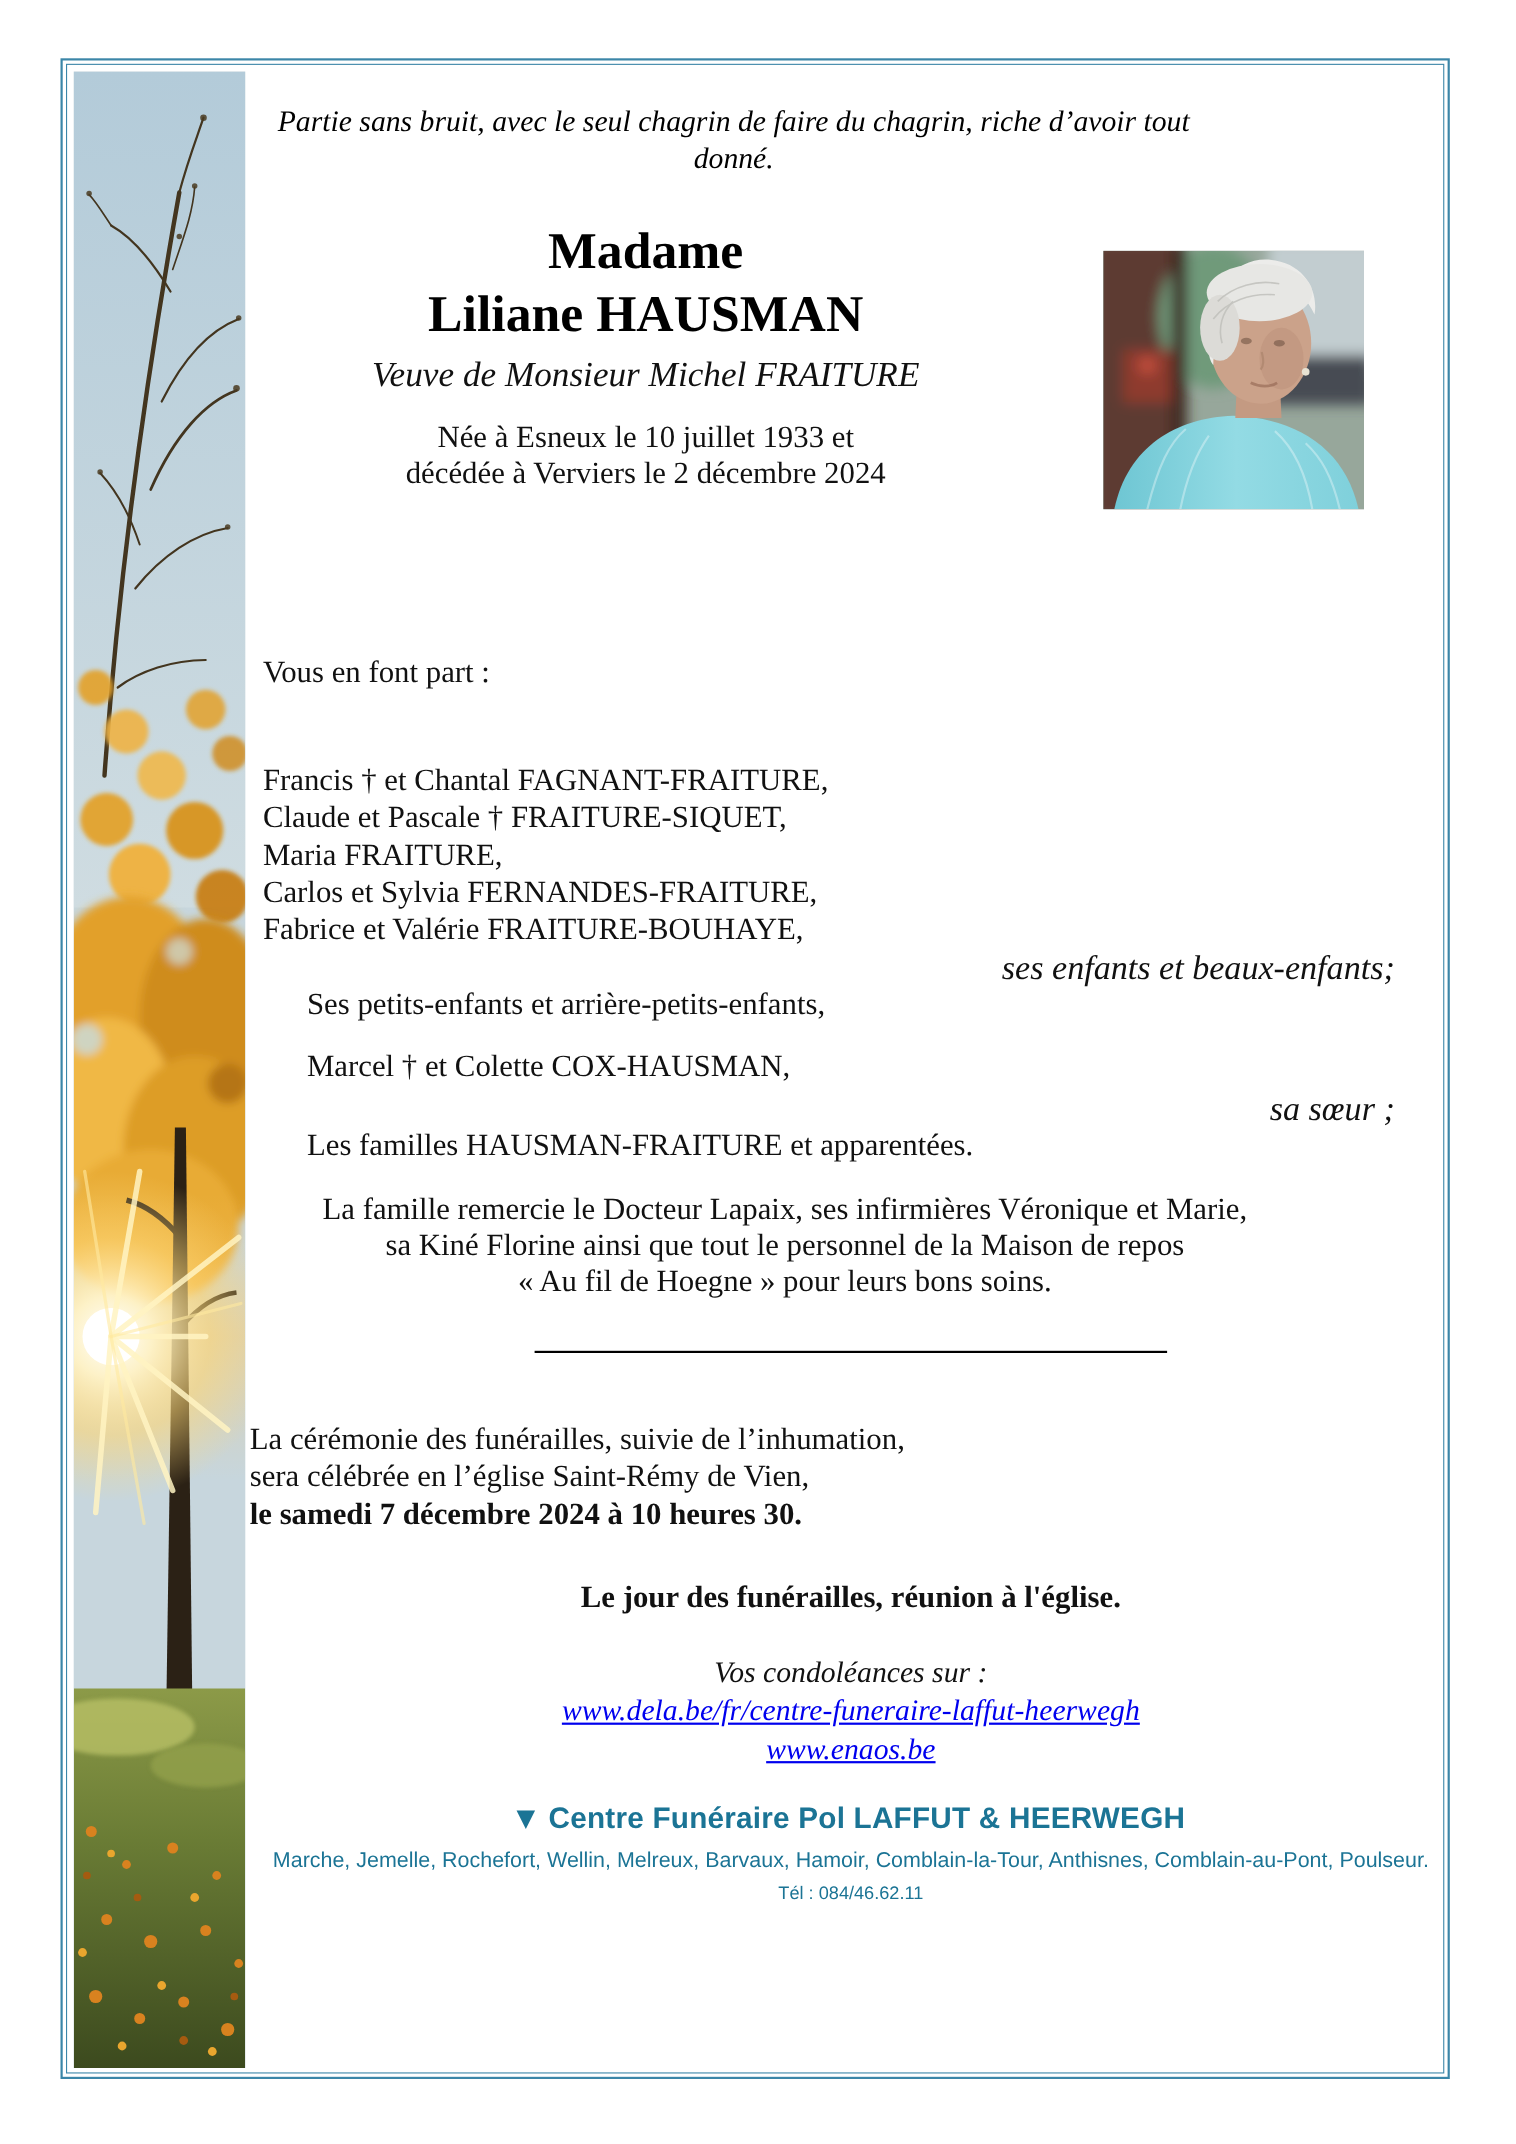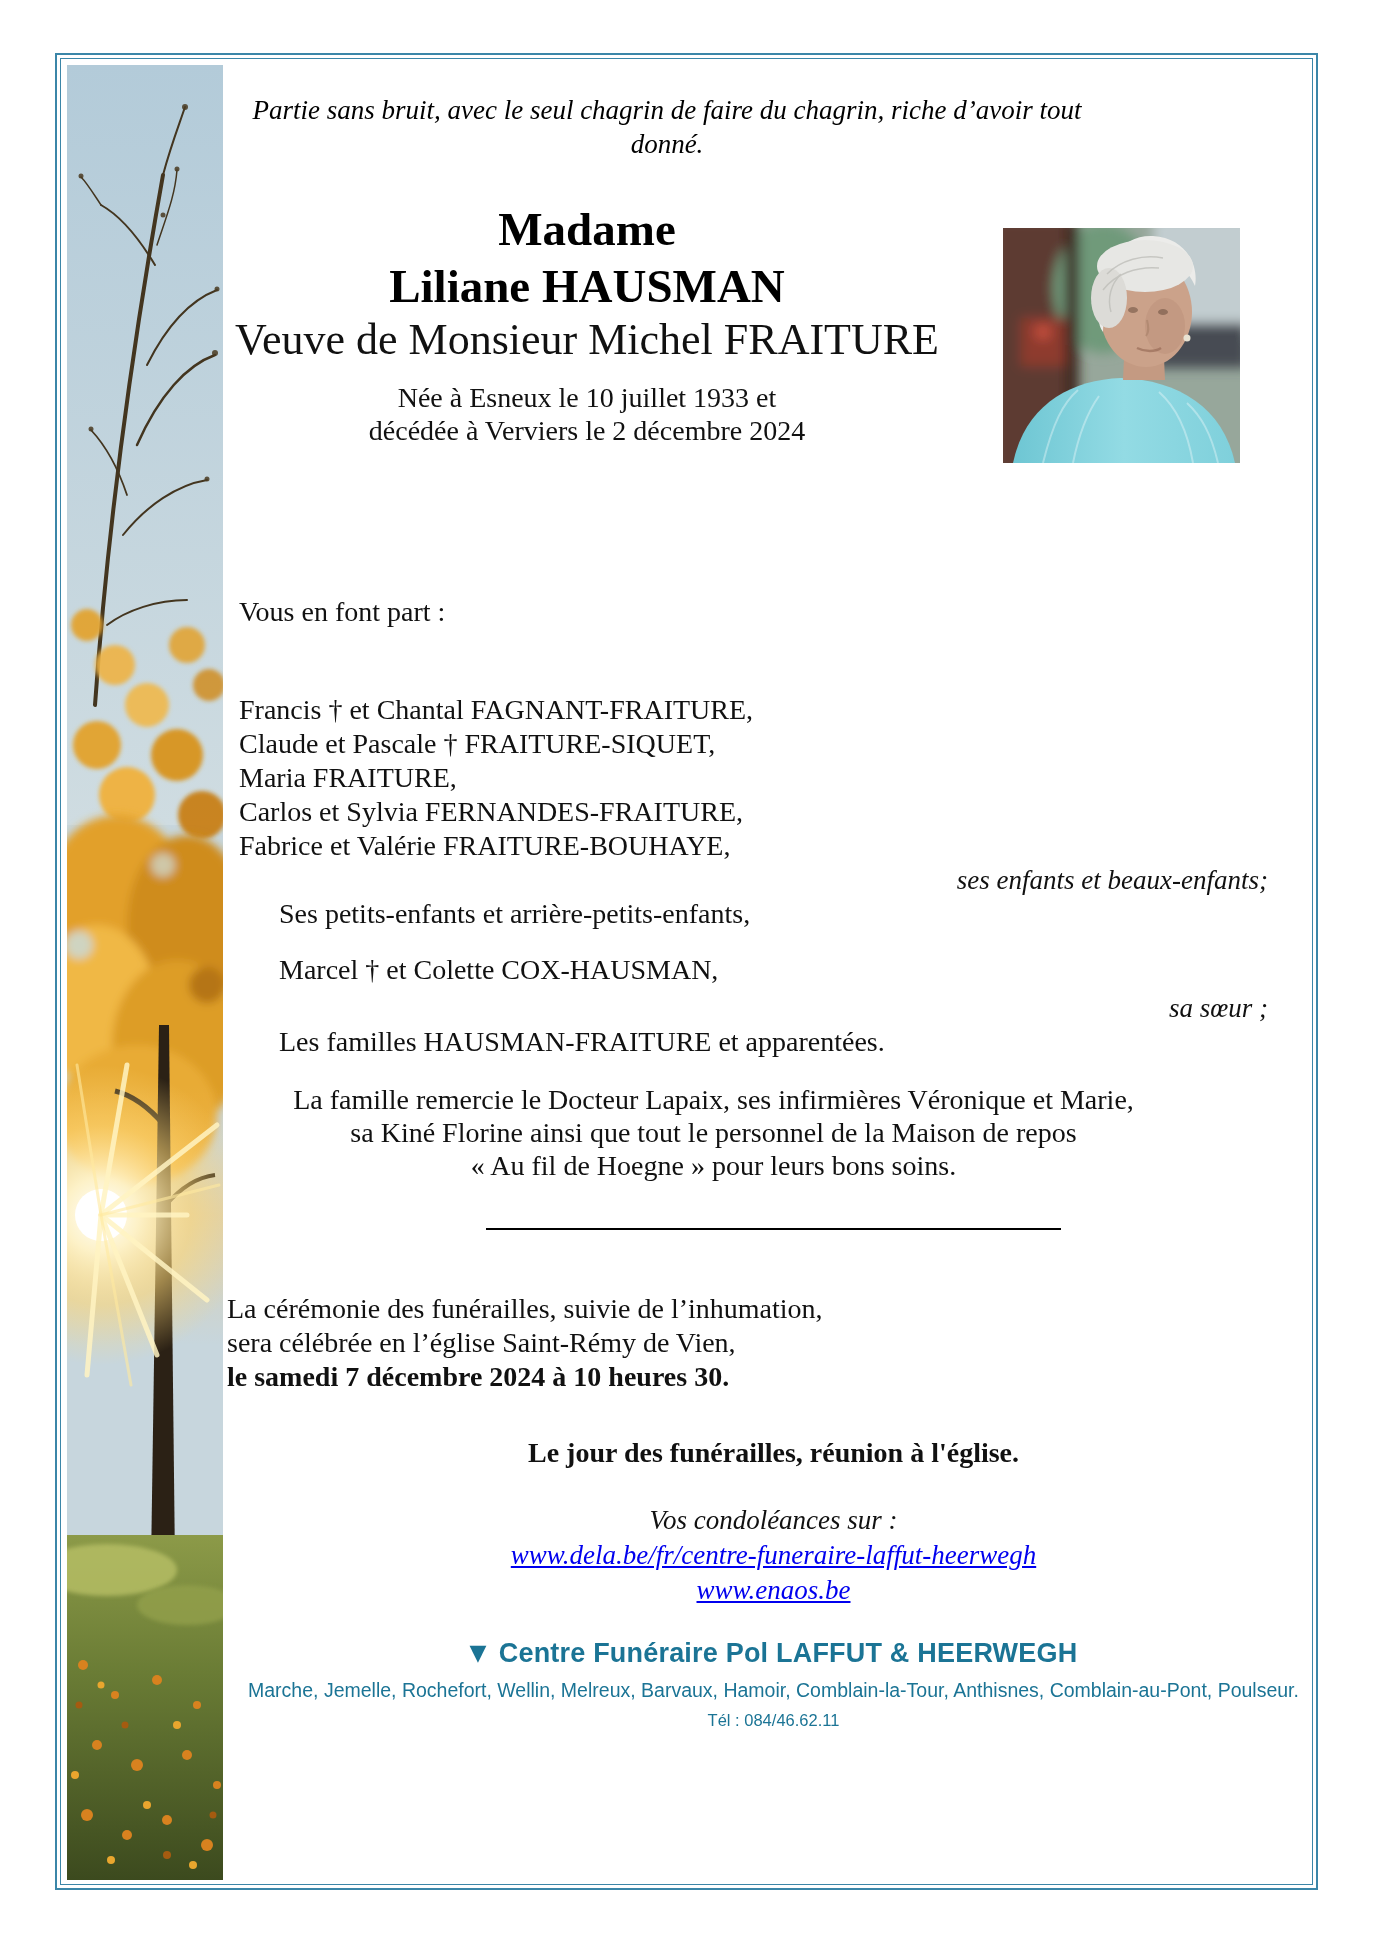--- a/index.html
+++ b/index.html
@@ -38,31 +38,31 @@
   }
   .epigraph{
     margin-top:28px;width:880px;
     text-align:center;font-style:italic;
     font-size:27px;line-height:34px;color:#000;
   }
   .title-block{
     margin-top:40px;width:720px;text-align:center;
   }
   .t-madame,.t-name{font-weight:bold;font-size:47px;line-height:57px;color:#000;}
-  .t-veuve{font-size:44px;line-height:50px;}
+  .t-veuve{font-size:32px;line-height:50px;font-style:italic;}
   .t-dates{margin-top:16px;font-size:28px;line-height:33px;}
   .intro{
     margin-top:148px;padding-left:12px;
     font-size:28px;line-height:34px;
   }
   .family-list{margin-top:64px;padding-left:12px;font-size:28px;line-height:34px;}
   .family-line{font-size:28px;line-height:34px;padding-left:4px;margin-left:48px;}
   .right-label{
     text-align:right;padding-right:52px;
-    font-style:italic;font-size:27px;line-height:34px;
+    font-style:italic;font-size:31px;line-height:34px;
   }
   .mt-sm{margin-top:4px;}
   .mt-md{margin-top:22px;}
   .thanks{
     margin-top:24px;margin-right:120px;
     text-align:center;font-size:28px;line-height:33px;
   }
   .separator-line{
     margin:46px auto 0 auto;width:575px;height:2px;background:#000;
   }

